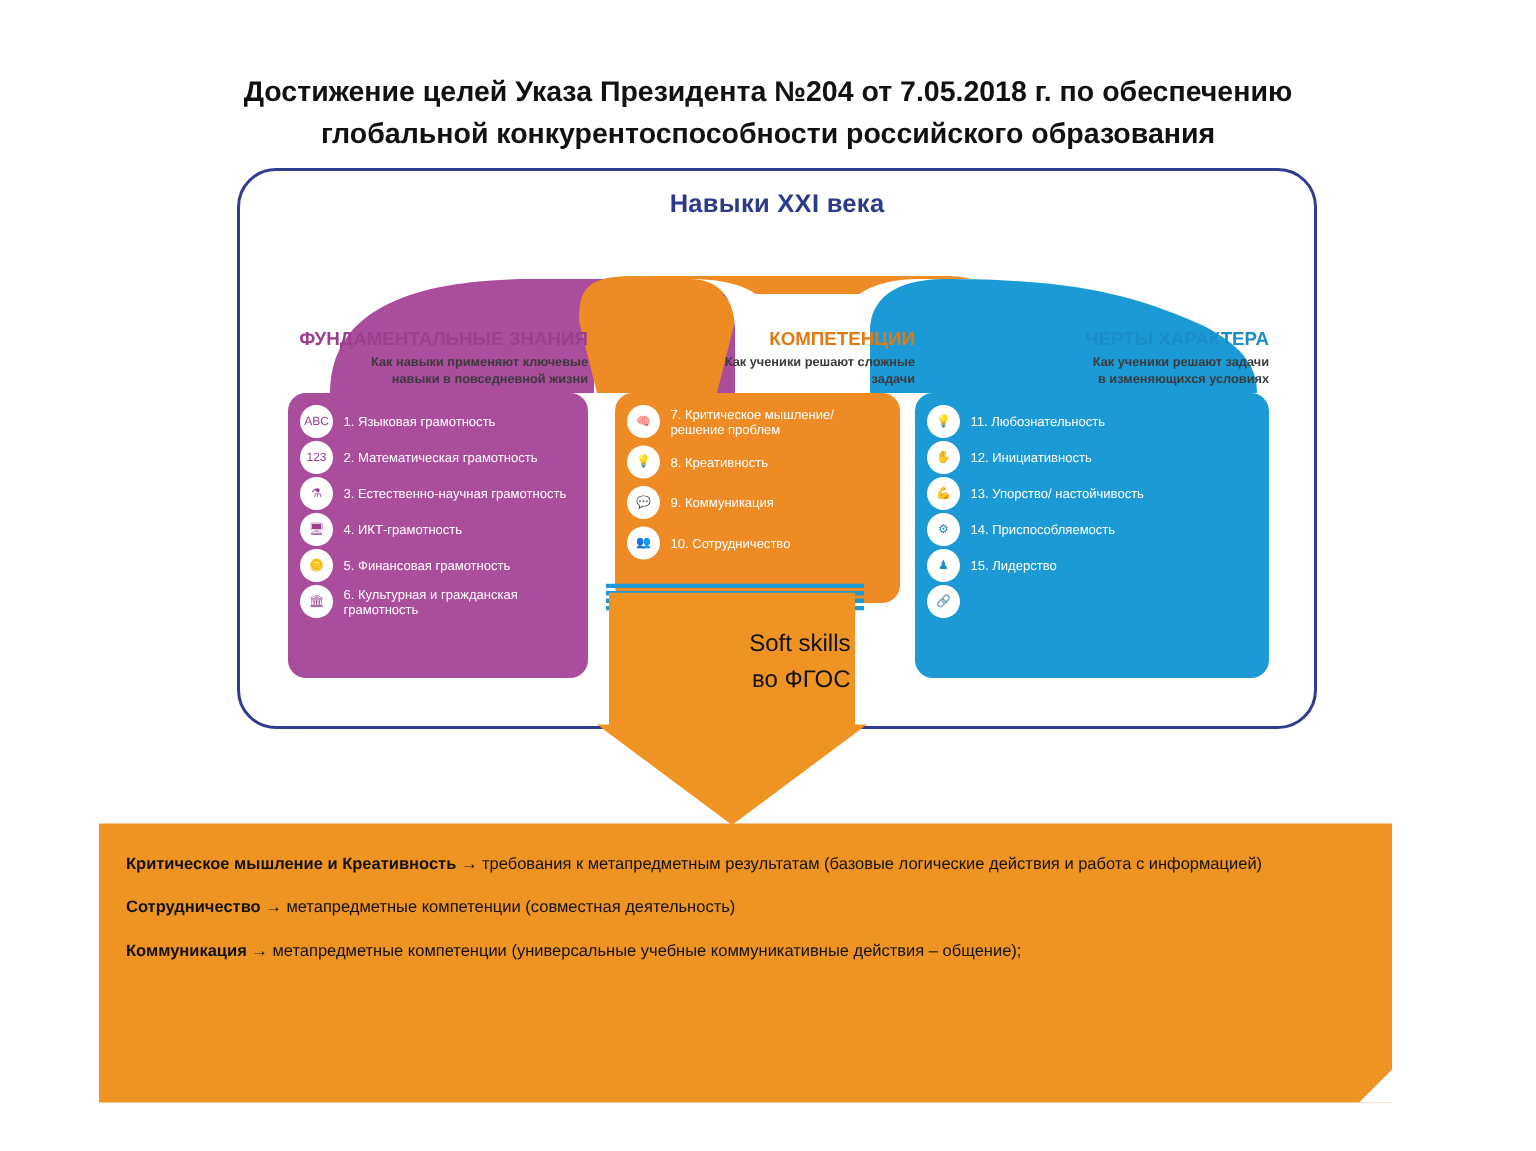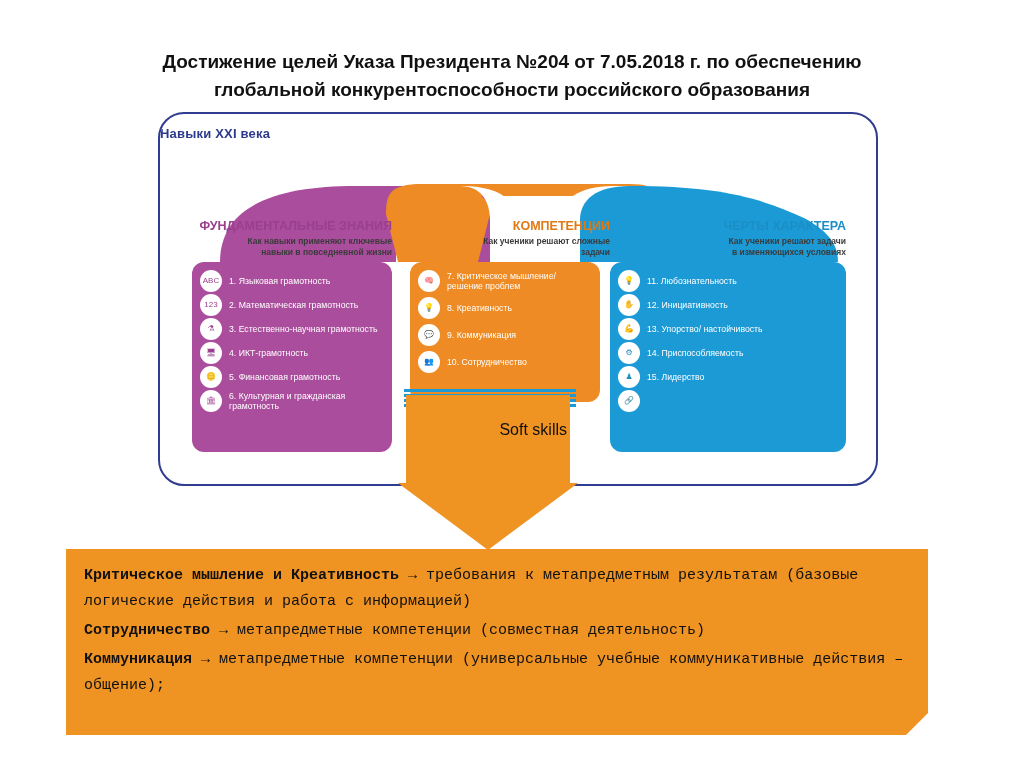--- a/index.html
+++ b/index.html
@@ -26,22 +26,22 @@
     position:absolute;
     left:158px; top:112px; width:716px; height:370px;
     background:#ffffff;
     border:2px solid #2f3c8f;
     border-radius:26px;
     overflow:hidden;
   }
   .card-heading{
     position:absolute;
     left:0; top:12px; width:716px;
-    text-align:left;
-    font-size:13px;
+    text-align:center;
+    font-size:17px;
     font-weight:bold;
     color:#2c3a8c;
     letter-spacing:.2px;
   }
   
   .ribbon{position:absolute;}
   
   .col{position:absolute;}
   .col-head{
     text-align:right;
@@ -93,24 +93,23 @@
   
   .bottom{
     position:absolute;
     left:66px; top:549px; width:862px; height:186px;
     background:#ef9323;
     box-sizing:border-box;
     padding:14px 18px 10px 18px;
   }
   .bottom p{
     margin:0 0 3px 0;
-    font-size:15px;
+    font-size:11px;
     line-height:26px;
     color:#111;
-    font-family:Liberation Mono, monospace;
   }
   .bottom b{font-weight:bold;}
   .corner{
     position:absolute;
     right:0;bottom:0;
     width:0;height:0;
     border-left:22px solid transparent;
     border-bottom:22px solid #ffffff;
   }
   .blue-stripes{position:absolute;left:404px;top:389px;width:172px;height:18px;}
@@ -242,20 +241,21 @@
   <rect x="0" y="5" width="172" height="3" fill="#1b9ad6"></rect>
   <rect x="0" y="10" width="172" height="3" fill="#1b9ad6"></rect>
   <rect x="0" y="15" width="172" height="3" fill="#1b9ad6"></rect>
 </svg>
 
 <svg class="big-arrow" viewBox="0 0 180 155">
   <path d="M8,0 L172,0 L172,88 L180,88 L90,155 L0,88 L8,88 Z" fill="#ef9323"></path>
 </svg>
 <div class="soft">
   <div>Soft skills</div>
+  <div>во  ФГОС</div>
 </div>
 
 <div class="bottom">
   <p>
     <b>Критическое мышление и Креативность</b><span> → </span><span>требования к метапредметным результатам (базовые логические действия и работа с информацией)</span>
   </p>
   <p>
     <b>Сотрудничество</b><span> → </span><span>метапредметные компетенции (совместная деятельность)</span>
   </p>
   <p>

